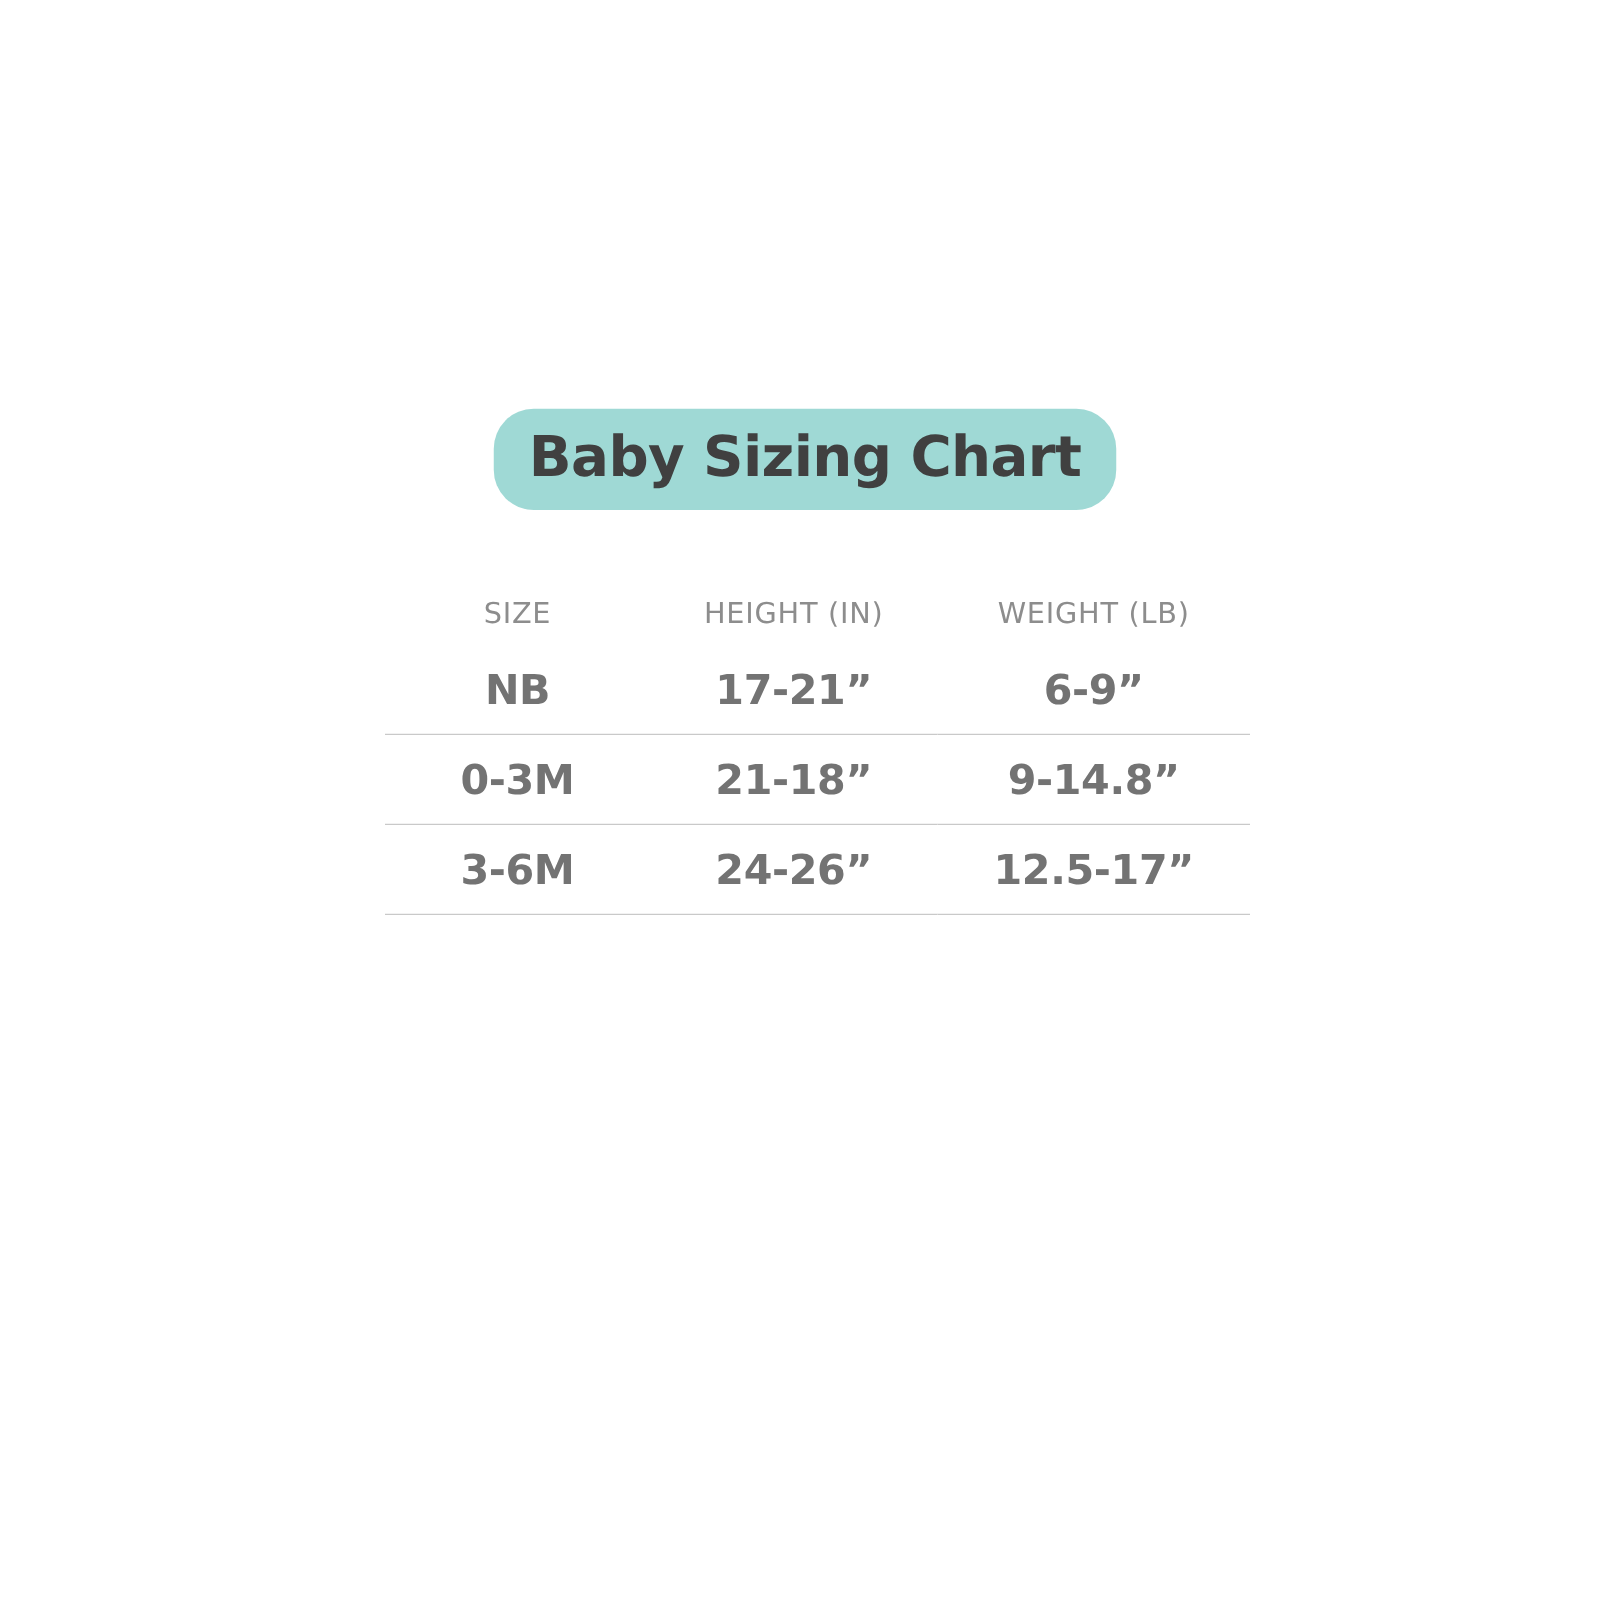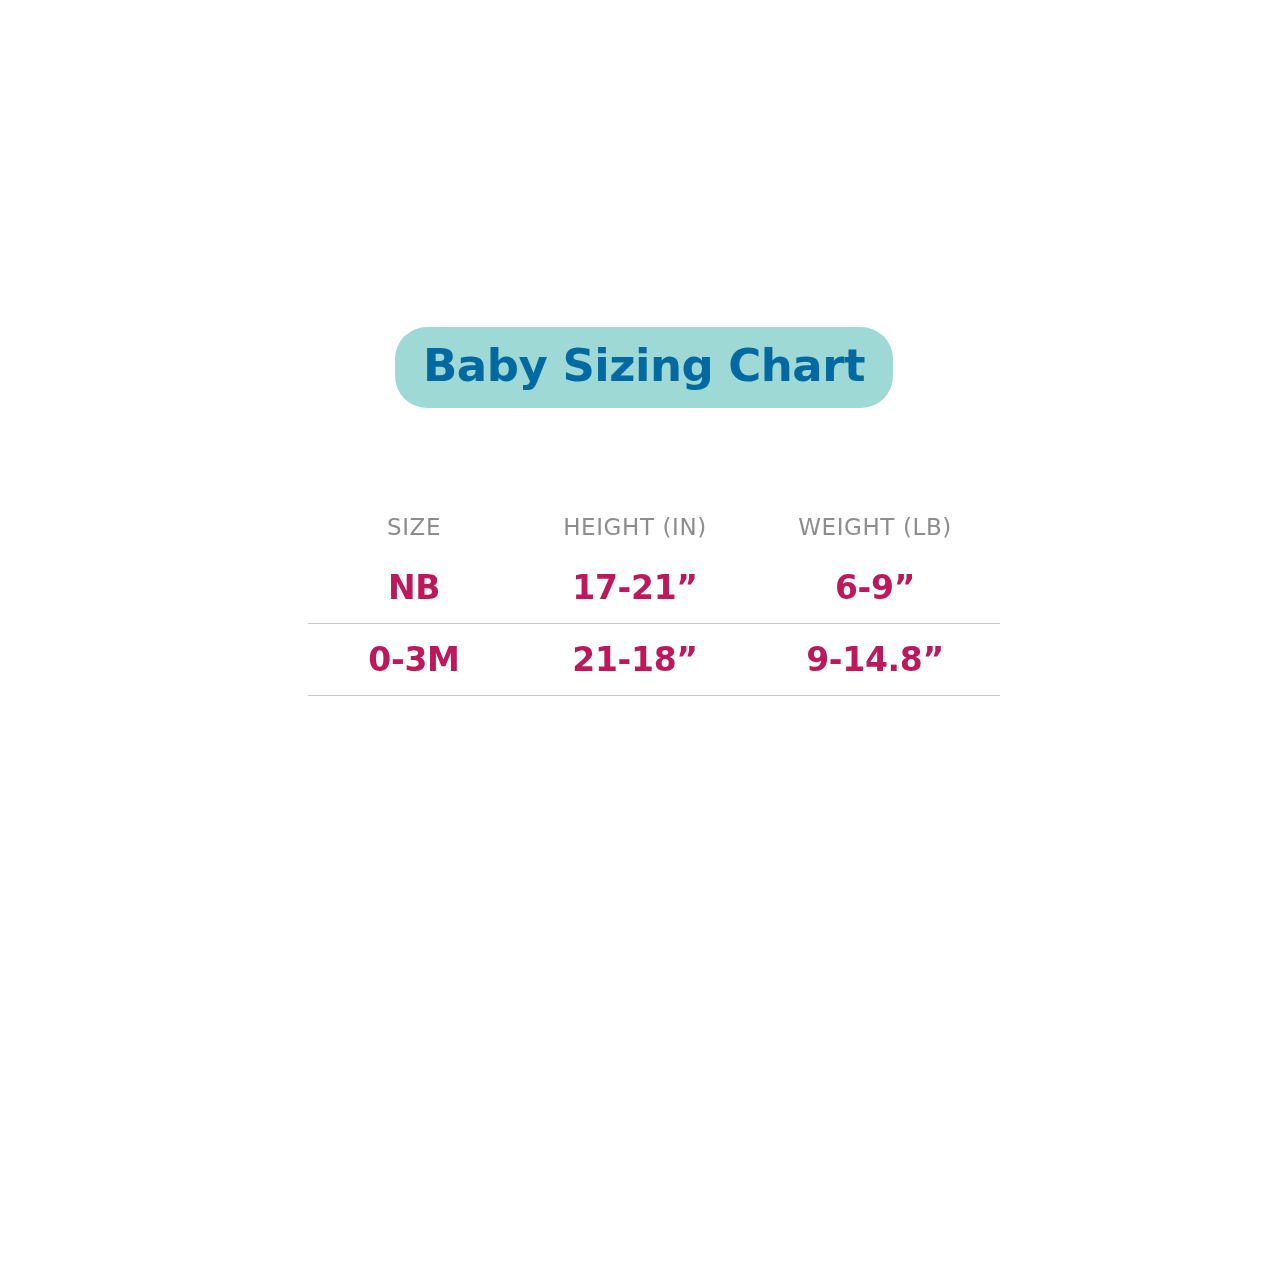--- a/index.html
+++ b/index.html
@@ -22,57 +22,56 @@
   .title-wrap {
     position: absolute;
     top: 327px;
     left: 0;
     width: 1288px;
     text-align: center;
   }
   .title-banner {
     display: inline-block;
     background: #9fd9d5;
-    color: #0369a1;
+    color: #404040;
     font-size: 45px;
     font-weight: bold;
     letter-spacing: -0.5px;
     padding: 16px 28px 20px 28px;
     line-height: 1;
     border-radius: 32px;
   }
   .table-wrap {
     position: absolute;
     top: 478px;
     left: 308px;
     width: 692px;
   }
   table.sizing {
     width: 692px;
     border-collapse: collapse;
     table-layout: fixed;
-    margin-top: 36px;
   }
   table.sizing col.c-size { width: 212px; }
   table.sizing col.c-height { width: 230px; }
   table.sizing col.c-weight { width: 250px; }
 
   table.sizing thead th {
     font-size: 23px;
     font-weight: normal;
     color: #8d8d8d;
     letter-spacing: 0.6px;
     padding: 0 0 12px 0;
     text-align: center;
     border: none;
   }
   table.sizing tbody td {
     font-size: 33px;
     font-weight: bold;
-    color: #be185d;
+    color: #737373;
     text-align: center;
     height: 71px;
     padding: 0;
     letter-spacing: -0.3px;
   }
   table.sizing tbody tr {
     border-bottom: 1px solid #c9c9c9;
   }
   table.sizing tbody tr:first-child {
     border-top: none;
@@ -105,17 +104,22 @@
         <tr>
           <td>NB</td>
           <td>17-21”</td>
           <td>6-9”</td>
         </tr>
         <tr>
           <td>0-3M</td>
           <td>21-18”</td>
           <td>9-14.8”</td>
         </tr>
+        <tr>
+          <td>3-6M</td>
+          <td>24-26”</td>
+          <td>12.5-17”</td>
+        </tr>
       </tbody>
     </table>
   </div>
 
 </div>
 
 </body></html>

